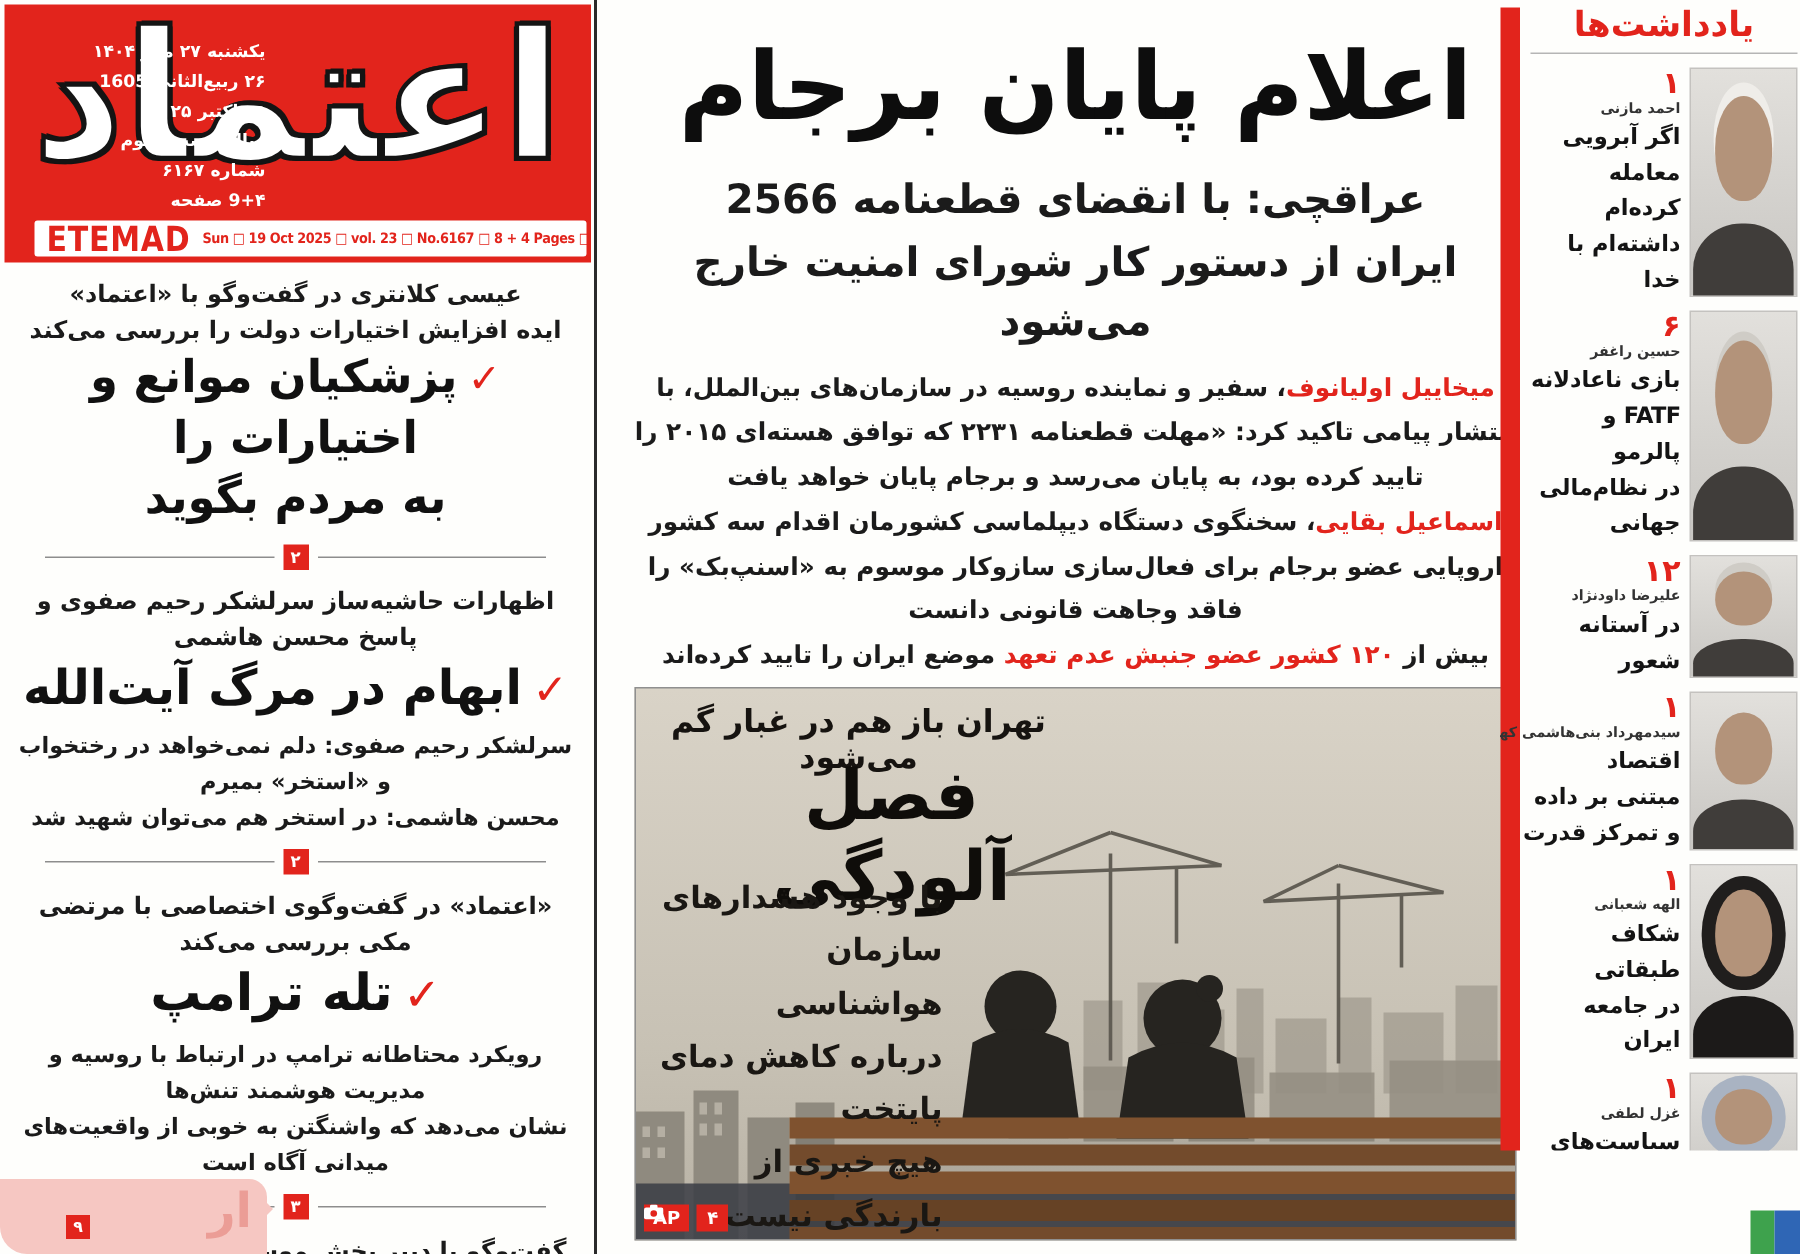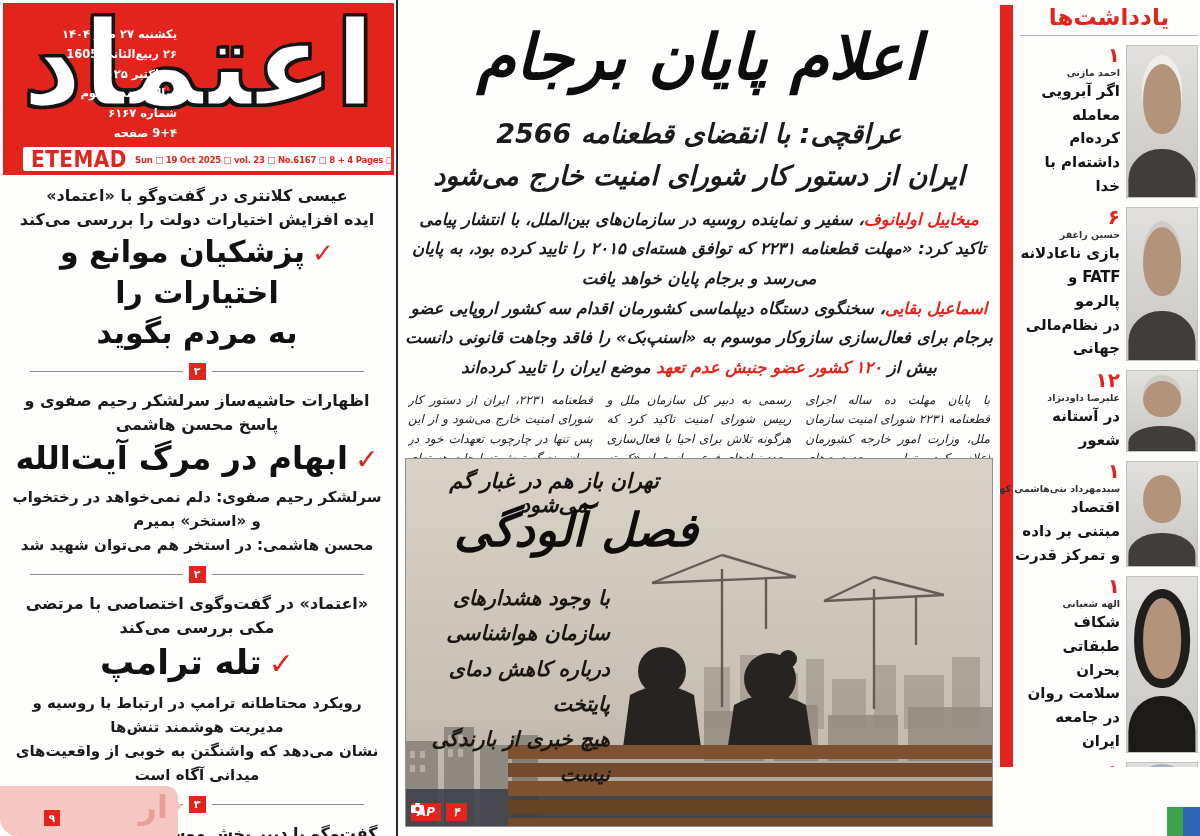--- a/index.html
+++ b/index.html
@@ -35,21 +35,21 @@
   .pnum { width:17px; height:17px; background:var(--red); color:#fff; font-size:11px; font-weight:bold;
     display:flex; align-items:center; justify-content:center; margin:0 6px; flex:none; }
 
   .bubble { position:absolute; left:0; top:786px; width:178px; height:50px; background:#f6c7c2; border-radius:0 12px 0 18px; }
   .bubble::after { content:""; position:absolute; right:-14px; top:10px; border:10px solid transparent; border-left-color:#f6c7c2; }
   .bubble-frag { position:absolute; right:10px; top:2px; color:#eb9d96; font-size:32px; font-weight:900; }
   .bubble-page { position:absolute; left:44px; top:24px; width:16px; height:16px; background:var(--red);
     color:#fff; font-size:10.5px; font-weight:bold; display:flex; align-items:center; justify-content:center; }
 
   
-  .center-col { position:absolute; left:398px; top:0; width:602px; height:713px;font-style:italic; }
+  .center-col { position:absolute; left:416px; top:0; width:602px; height:713px; }
   .lead-headline { margin-top:4px; text-align:center; font-size:63px; font-weight:900; letter-spacing:-2.5px; line-height:1.72; color:#0d0d0d; }
   .lead-sub { text-align:center; font-size:27px; font-weight:900; line-height:1.45; letter-spacing:-0.8px; margin-top:2px; }
   .bullets { margin:10px 4px 0; text-align:center; font-size:16.5px; font-weight:700; line-height:1.8; letter-spacing:-0.3px; }
   .red { color:var(--red); }
   .body-wrap { position:relative; margin:8px 10px 0; height:130px; overflow:hidden; }
   .body-cols { columns:3; column-gap:14px; font-size:12px; line-height:1.62; text-align:justify; color:#222; }
   .read-more { position:absolute; left:0; bottom:0; background:#fefefc; color:var(--red); font-size:12.5px; font-weight:bold; padding-right:6px; }
 
   
   .photo-frame { position:absolute; left:7px; top:458px; width:588px; height:369px; border:1px solid #8f8f8f; overflow:hidden; background:#ccc6ba; }
@@ -319,21 +319,20 @@
           <div class="note-title">و تمرکز قدرت</div>
         </div>
       </div>
 
       <div class="note-item">
         <div class="note-photo hijab-dark"></div>
         <div class="note-text">
           <div class="note-page">۱</div>
           <div class="note-author">الهه شعبانی</div>
           <div class="note-title">شکاف طبقاتی</div>
-          <div class="note-title">بحران سلامت روان</div>
           <div class="note-title">در جامعه ایران</div>
         </div>
       </div>
 
       <div class="note-item">
         <div class="note-photo scarf-light"></div>
         <div class="note-text">
           <div class="note-page">۱</div>
           <div class="note-author">غزل لطفی</div>
           <div class="note-title">سیاست‌های</div>

